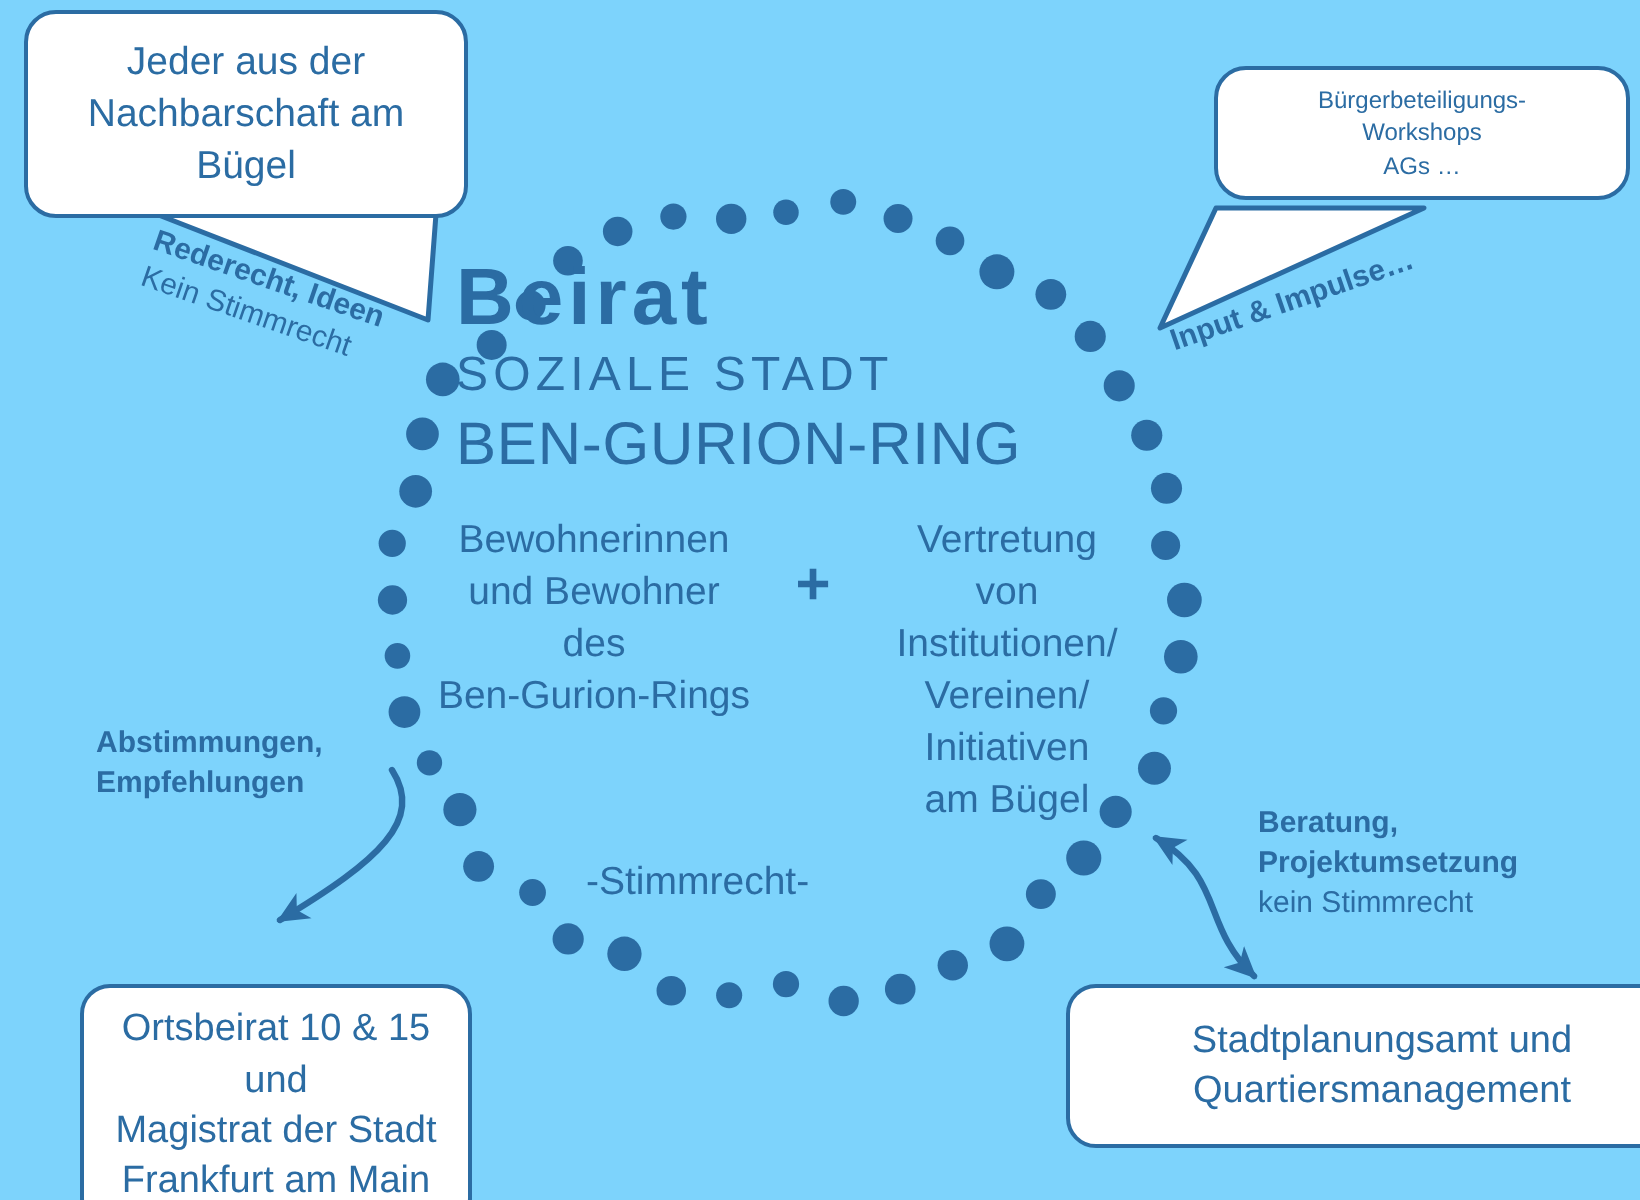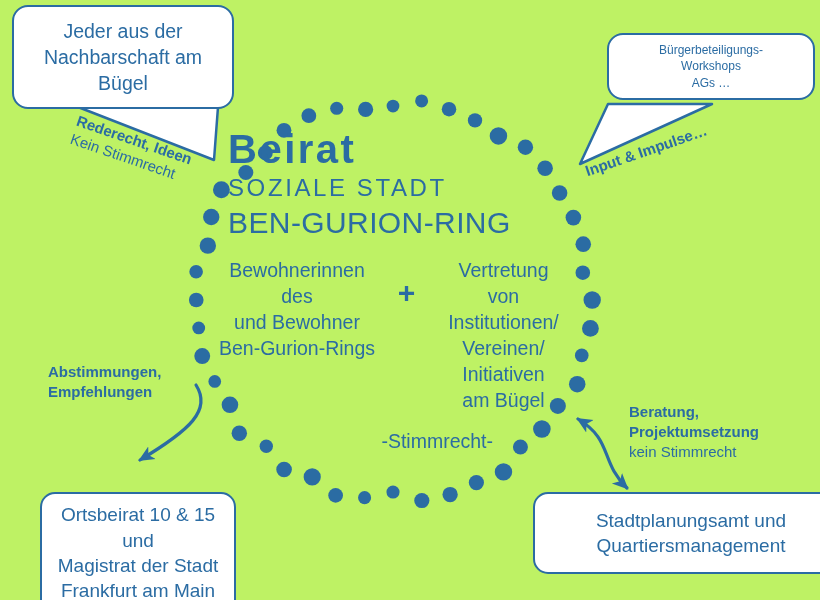--- a/index.html
+++ b/index.html
@@ -7,21 +7,21 @@
     padding: 0;
     background: #ffffff;
   }
   body {
     font-family: "Liberation Sans", "DejaVu Sans", sans-serif;
   }
   #stage {
     position: relative;
     width: 820px;
     height: 600px;
-    background: #bef264;
+    background: #7dd3fc;
     overflow: hidden;
   }
 
   
   .box {
     position: absolute;
     box-sizing: border-box;
     border: 2.5px solid #2B6CA3;
     border-radius: 14px;
     background: #ffffff;
@@ -106,21 +106,21 @@
     color: #2B6CA3;
     font-size: 30px;
     font-weight: bold;
     line-height: 1;
     padding-top: 20px;
   }
 
   #ring-footnote {
     position: absolute;
     left: 293px; top: 430px; width: 200px;
-    text-align: right;
+    text-align: left;
     color: #2B6CA3;
     font-size: 19.5px;
     z-index: 4;
   }
 
   
   .rot-label {
     position: absolute;
     color: #2B6CA3;
     z-index: 7;
@@ -272,22 +272,22 @@
 
   <div id="ring-title">
     <span class="t-main">Beirat</span>
     <span class="t-sub1">SOZIALE STADT</span>
     <span class="t-sub2">BEN-GURION-RING</span>
   </div>
 
   <div id="ring-body">
     <div class="col col-left">
       <div>Bewohnerinnen</div>
+      <div>und Bewohner</div>
       <div>des</div>
-      <div>und Bewohner</div>
       <div>Ben-Gurion-Rings</div>
     </div>
     <div class="plus">+</div>
     <div class="col col-right">
       <div>Vertretung</div>
       <div>von</div>
       <div>Institutionen/</div>
       <div>Vereinen/</div>
       <div>Initiativen</div>
       <div>am Bügel</div>

